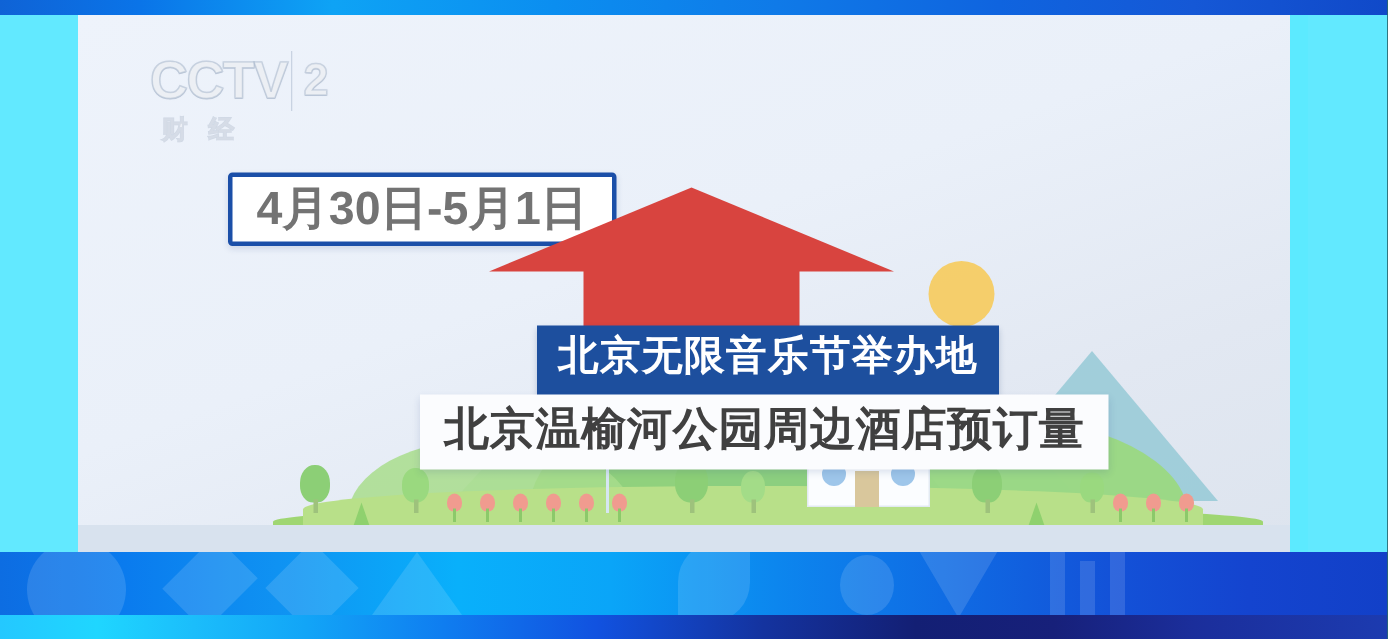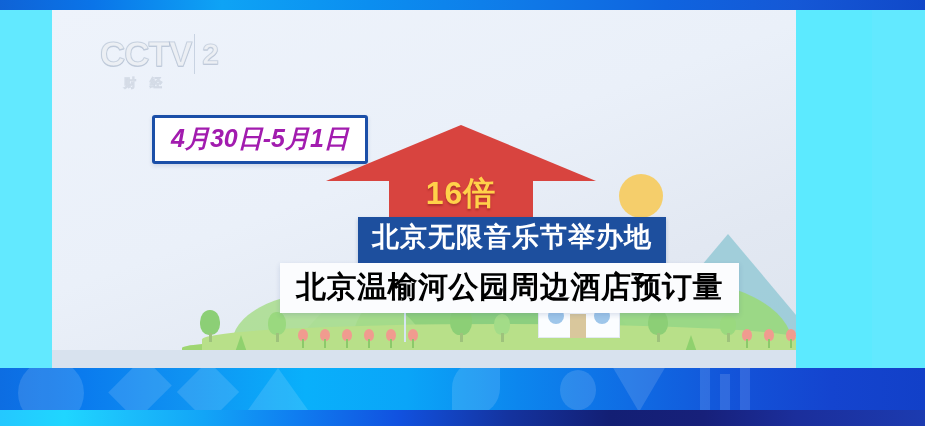--- a/index.html
+++ b/index.html
@@ -33,21 +33,21 @@
     height: 358px;
     background: #62e9ff;
   }
   .side-band.left  { left: 0;   width: 52px; }
   .side-band.right { left: 872px; width: 53px; }
 
   
   .content-panel {
     position: absolute;
     left: 52px; top: 10px;
-    width: 744px; height: 358px;
+    width: 808px; height: 358px;
     background: linear-gradient(160deg, #eef3fb 0%, #eaf0f9 45%, #e2e8f2 75%, #dde4ee 100%);
     overflow: hidden;
   }
 
   
   .bottom-banner {
     position: absolute;
     left: 0; top: 368px;
     width: 925px; height: 58px;
     background: linear-gradient(90deg,
@@ -95,22 +95,22 @@
     font-weight: 600;
     vertical-align: 2px;
     padding: 0 9px 0 7px;
     margin-left: 3px;
     border-left: 1.5px solid rgba(172,186,205,.55);
     border-radius: 0 14px 14px 0;
     -webkit-text-stroke: 1px rgba(172,186,205,.5);
   }
   .cctv-sub {
     margin-top: 1px;
-    margin-left: 24px;
-    font-size: 12px;
+    margin-left: 8px;
+    font-size: 17px;
     font-weight: 700;
     letter-spacing: 14px;
     color: rgba(255,255,255,.7);
     -webkit-text-stroke: .8px rgba(178,190,208,.5);
   }
 
   
   .watermark {
     position: absolute;
     right: 14px; top: 18px;
@@ -127,26 +127,25 @@
   .date-box {
     position: absolute;
     left: 100px; top: 105px;
     padding: 7px 16px 9px;
     background: #ffffff;
     border: 3px solid #1b4fa8;
     border-radius: 3px;
     box-shadow: 0 2px 4px rgba(30,60,120,.14);
   }
   .date-box-text {
-    font-size: 25px;
-    font-weight: 700;
-    color: #a21caf;
+    font-size: 31px;
+    font-weight: 700;
+    color: #737373;
     line-height: 27px;
     white-space: nowrap;
-    font-style: italic;
   }
 
   
   .headline {
     position: absolute;
     right: 28px; top: 34px;
     font-size: 31px;
     font-weight: 700;
     color: #1b4fa0;
     letter-spacing: 1.5px;
@@ -368,21 +367,21 @@
   .banner-white {
     position: absolute;
     left: 228px; top: 253px;
     padding: 6px 16px 8px;
     background: #fbfcfe;
     box-shadow: 0 2px 5px rgba(40,70,130,.16);
   }
   .banner-white-text {
     font-size: 30px;
     font-weight: 700;
-    color: #000000;
+    color: #404040;
     letter-spacing: .5px;
     line-height: 36px;
     white-space: nowrap;
   }
 </style>
 </head>
 <body>
 
 <div id="screen">
 
@@ -507,21 +506,20 @@
 
 
 
     <div class="date-box">
       <div class="date-box-text">4月30日-5月1日</div>
     </div>
 
     <div class="arrow">
       <div class="arrow-head"></div>
       <div class="arrow-shaft"></div>
-      <div class="arrow-line2">16倍</div>
     </div>
 
     <div class="banner-blue">
       <div class="banner-blue-text">北京无限音乐节举办地</div>
     </div>
 
     <div class="banner-white">
       <div class="banner-white-text">北京温榆河公园周边酒店预订量</div>
     </div>
 

